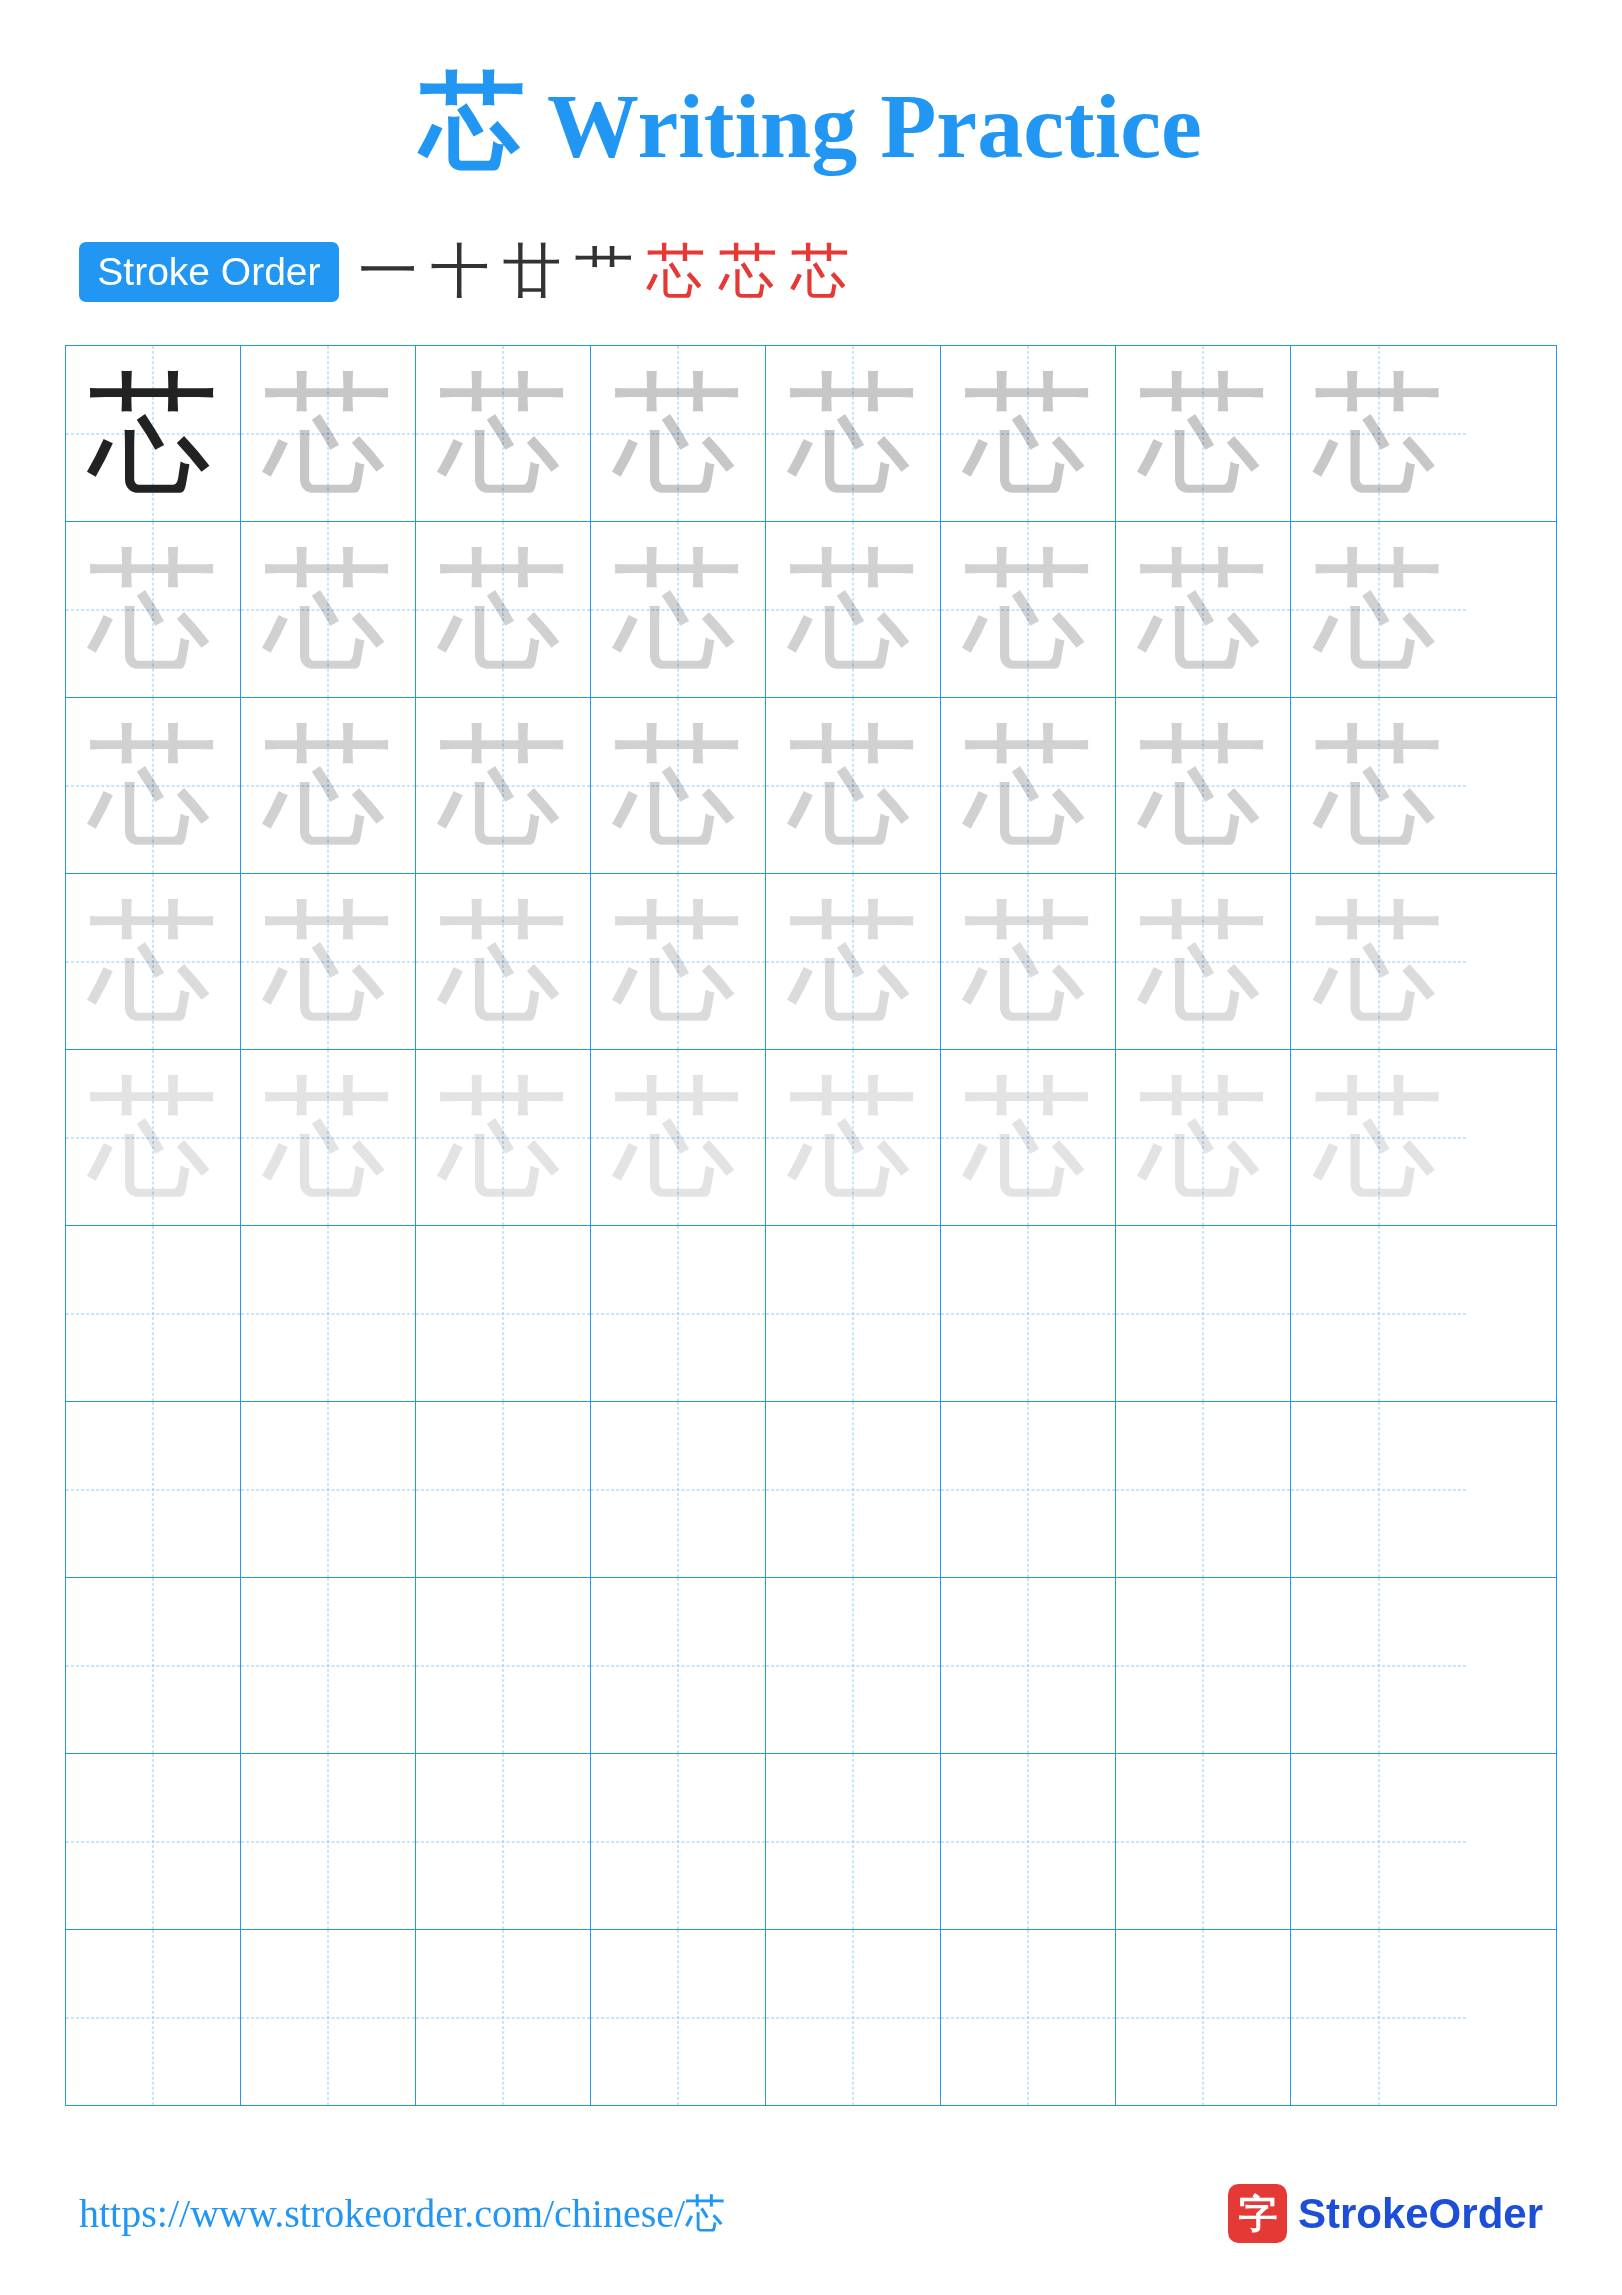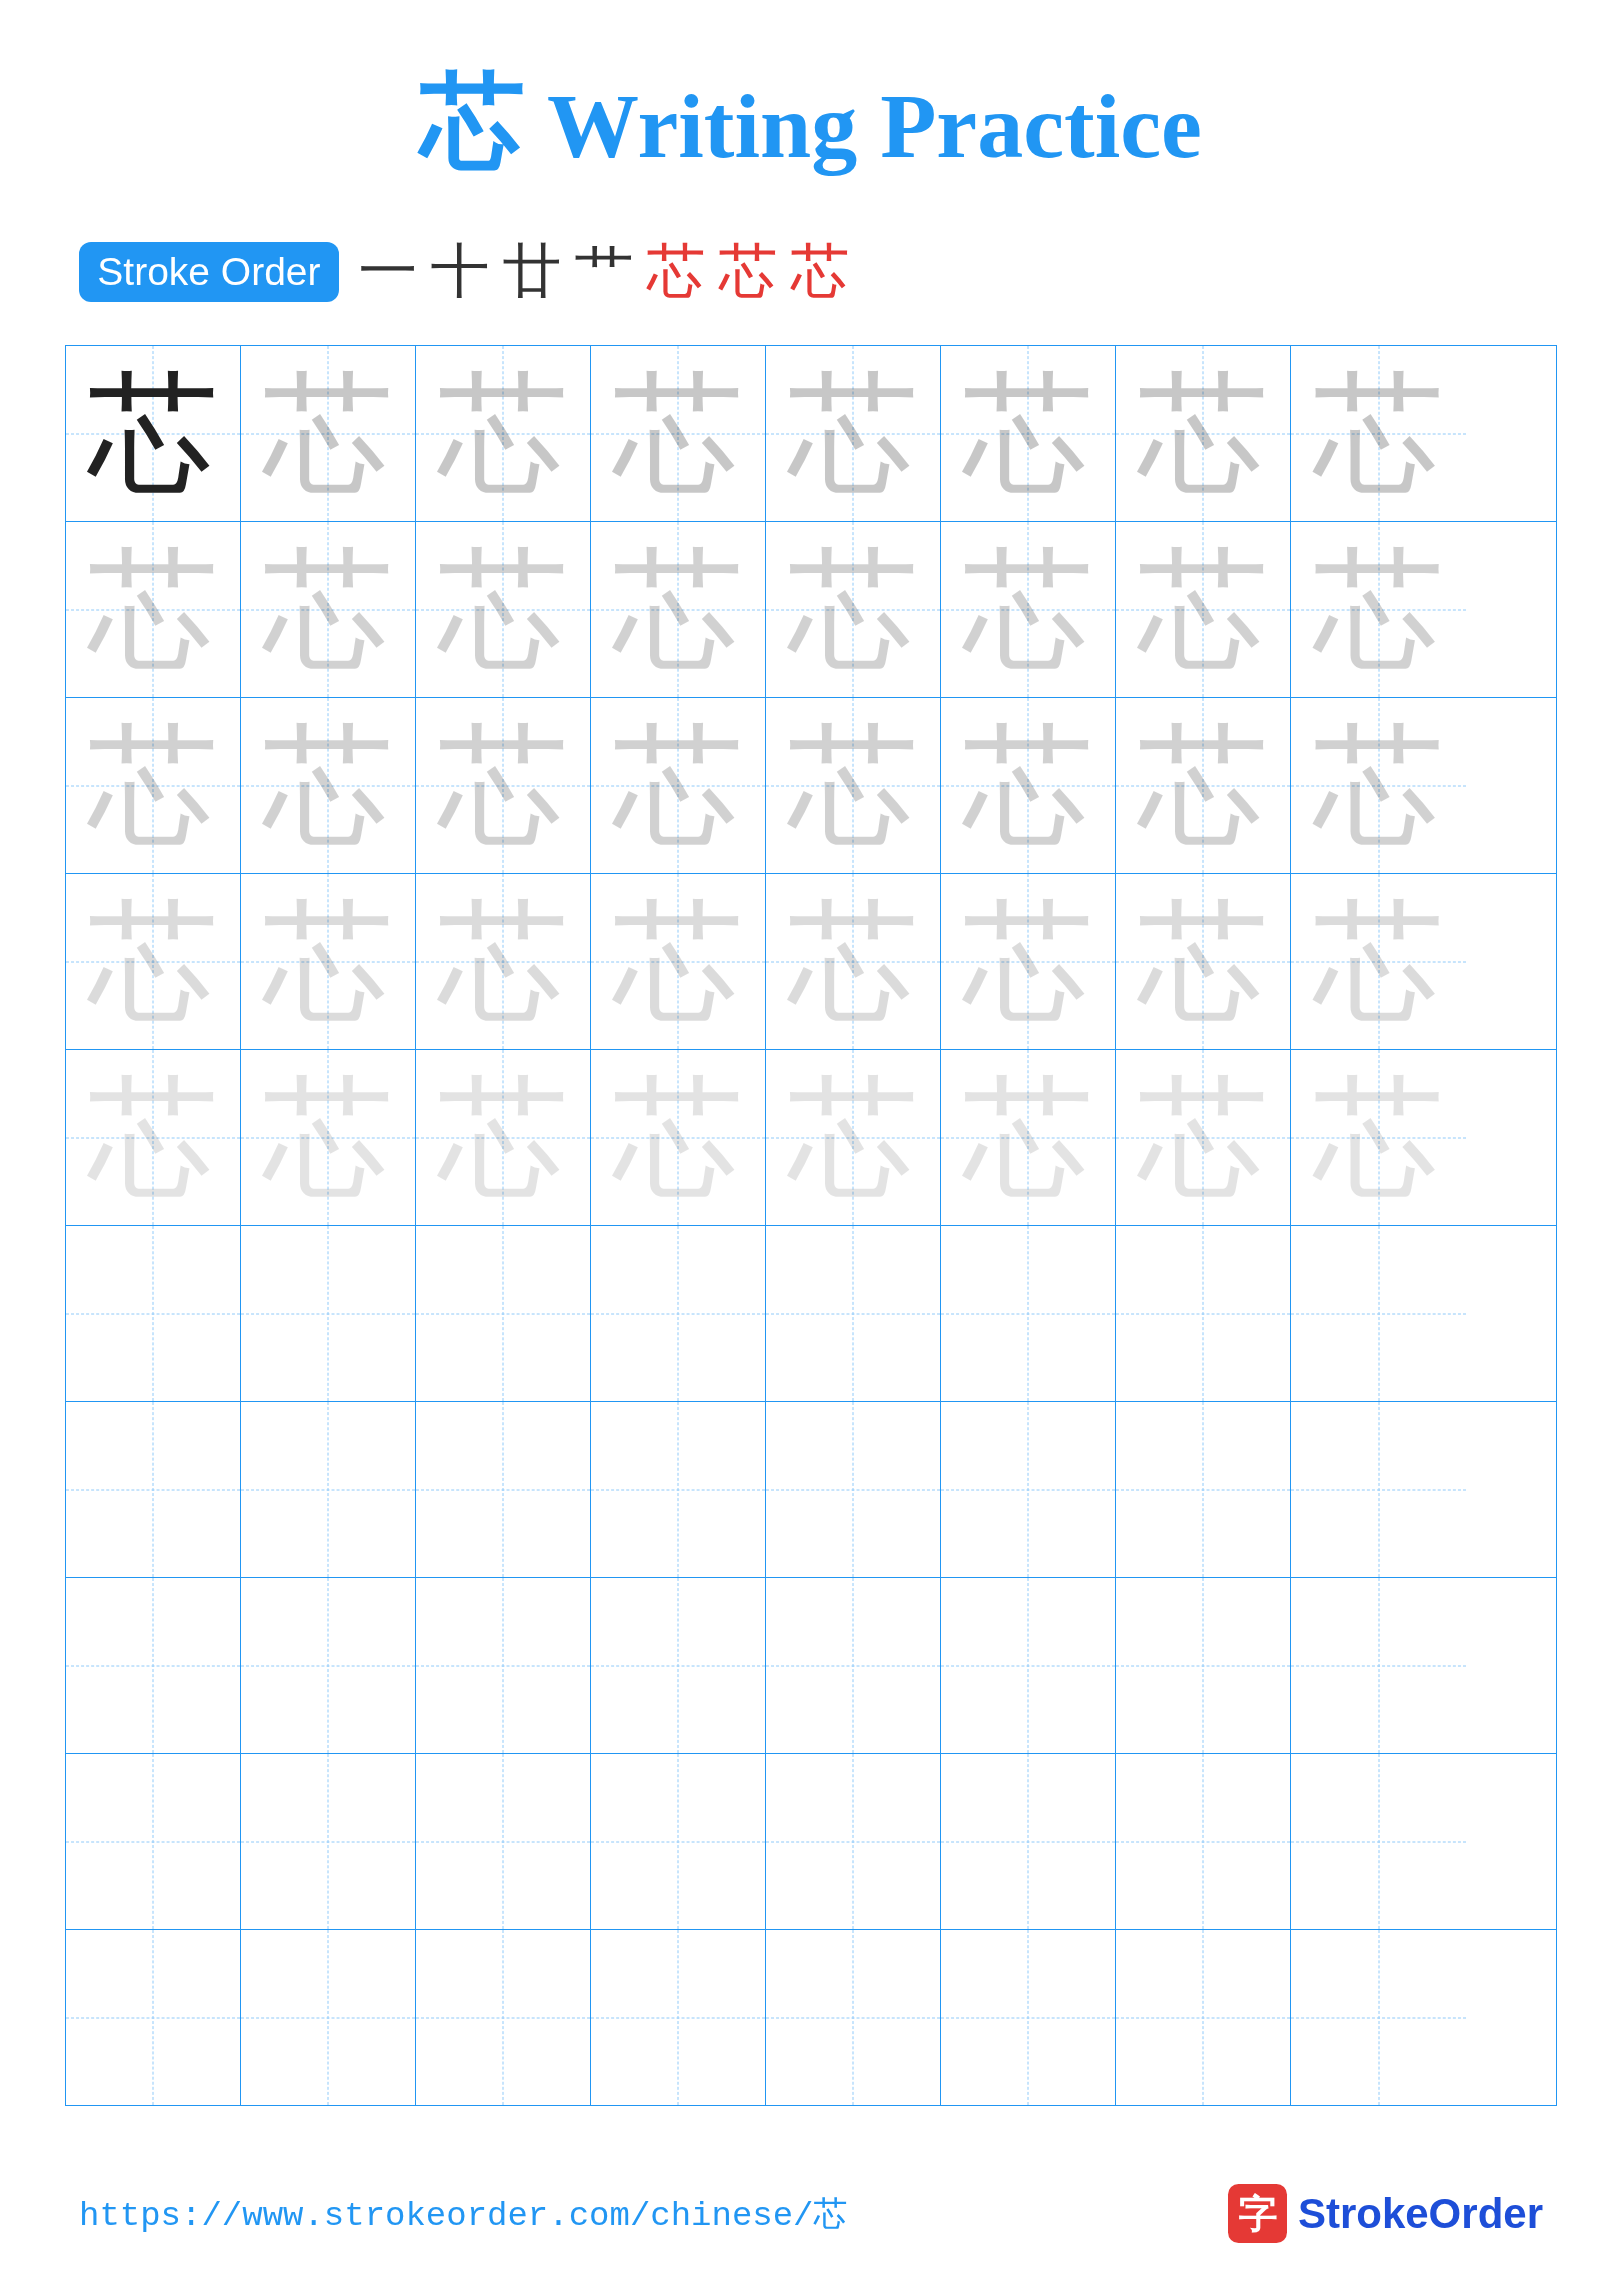--- a/index.html
+++ b/index.html
@@ -38,21 +38,21 @@
       padding: 0 79px;
       margin-bottom: 33px;
       gap: 19.6px;
     }
 
     .stroke-order-badge {
       background: #2196F3;
       color: white;
       font-size: 39px;
       padding: 7.9px 18.3px;
-      border-radius: 12px;
+      border-radius: 7px;
       white-space: nowrap;
       font-family: sans-serif;
     }
 
     .stroke-order-chars {
       display: flex;
       align-items: center;
       gap: 13px;
       font-size: 59px;
       color: #333;
@@ -152,22 +152,22 @@
       left: 0;
       right: 0;
       display: flex;
       align-items: center;
       justify-content: space-between;
       padding: 0 79px;
     }
 
     .footer-url {
       color: #2196F3;
-      font-size: 34px;
-      font-family: Liberation Mono, monospace;
+      font-size: 40px;
+      font-family: Liberation Serif, serif;
     }
 
     .footer-brand {
       display: flex;
       align-items: center;
       gap: 10.5px;
     }
 
     .footer-brand-icon {
       width: 59px;

